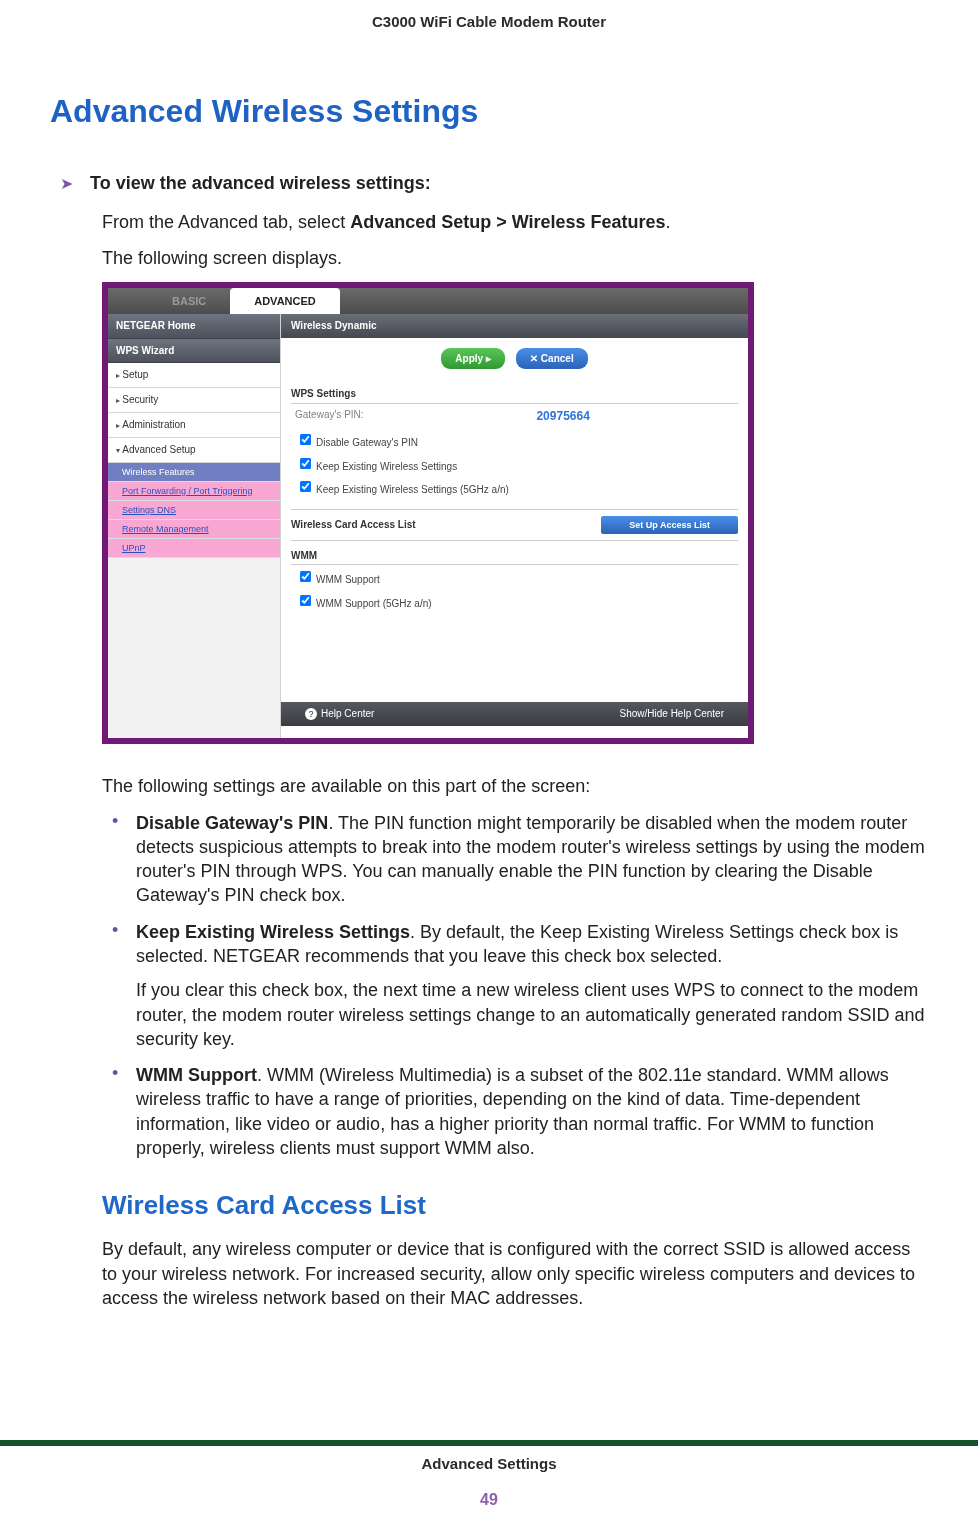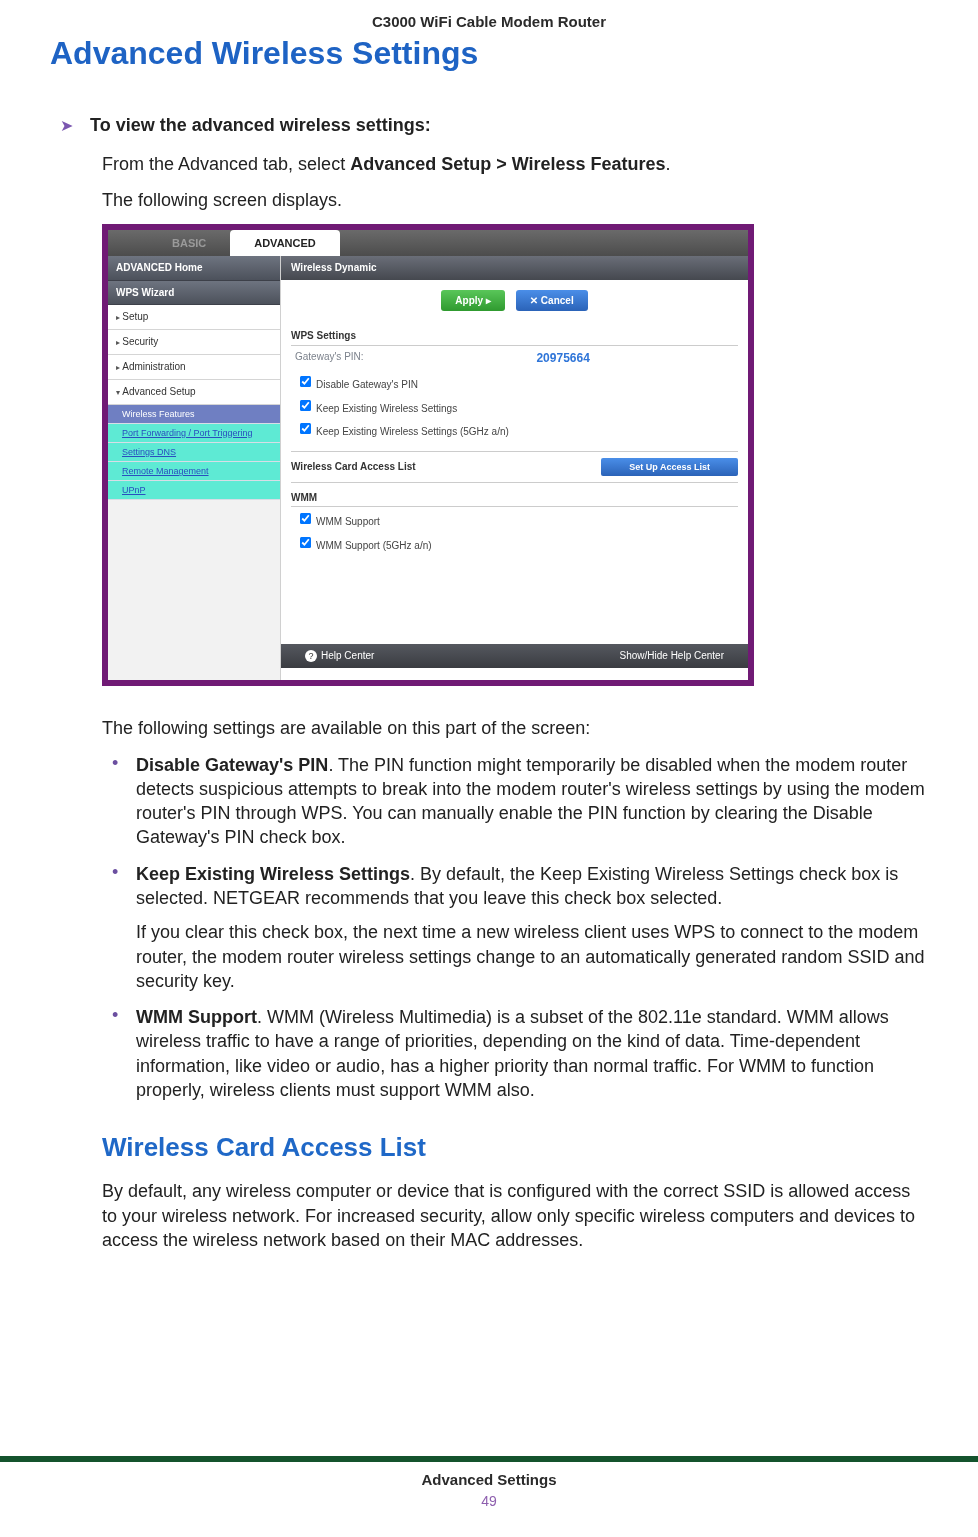--- a/index.html
+++ b/index.html
@@ -1,45 +1,45 @@
 <!DOCTYPE html>
 <html><head>
 <meta charset="utf-8">
 <style>
   html,body{margin:0;padding:0;background:#fff}
   body{font-family:Arial,Helvetica,sans-serif;color:#222;font-size:18px;line-height:1.35}
   .page{width:978px;margin:0 auto;padding:10px 50px 40px;box-sizing:border-box;position:relative;min-height:1537px}
-  .running-head{text-align:center;font-weight:700;font-size:15px;color:#2b2b2b;margin-top:2px;}
+  .running-head{text-align:center;font-weight:700;font-size:15px;color:#2b2b2b;margin-top:2px;margin-bottom:58px}
   h1.main{color:#1e63c4;font-size:32px;font-weight:700;margin:0 0 38px}
   .procedure-intro{position:relative;padding-left:40px;margin-bottom:14px}
   .proc-arrow{position:absolute;left:10px;top:2px;color:#7b57b0;font-size:16px}
   .procedure-intro b{font-weight:700}
   .body-block{padding-left:52px}
   .p-normal{margin:0 0 12px}
   .strong{font-weight:700}
 
   
   .shot{width:640px;margin:12px 0 30px 52px;border:6px solid #701a75;background:#fff;font-size:10px;color:#333}
   .tabbar{height:26px;background:linear-gradient(#6a6a6a,#4c4c4c);display:flex;align-items:flex-end}
   .tab{height:26px;line-height:26px;padding:0 24px;font-size:11px;font-weight:700;color:#bbb}
   .tab.basic{background:transparent;color:#9a9a9a;margin-left:40px}
   .tab.adv{background:#fff;color:#222;border-radius:4px 4px 0 0}
   .shot-body{display:flex}
   .sidebar{width:172px;background:#f2f2f2;border-right:1px solid #d0d0d0;padding-bottom:180px}
   .sb-pill{background:linear-gradient(#6e7480,#4c515b);color:#fff;font-size:10px;font-weight:700;padding:5px 8px;border-bottom:1px solid #3d4049}
   .sb-item{background:#fff;border-bottom:1px solid #d5d5d5;padding:5px 8px;font-size:10px;color:#333}
   .sb-item::before{content:"▸ ";color:#555;font-size:8px}
   .sb-item.open::before{content:"▾ "}
-  .sb-sub{background:#5eead4;padding:3px 8px 3px 14px;font-size:9px;border-bottom:1px solid #d8dde6}
+  .sb-sub{background:#f9a8d4;padding:3px 8px 3px 14px;font-size:9px;border-bottom:1px solid #d8dde6}
   .sb-sub.active{background:#6f7fc2;color:#fff}
   .sb-sub.link{color:#2a4fbf;text-decoration:underline}
   .panel{flex:1;background:#fff}
   .panel-title{background:linear-gradient(#6a6e78,#45484f);color:#fff;font-size:10px;font-weight:700;padding:5px 10px}
   .btnrow{text-align:center;padding:10px 0}
-  .btn{display:inline-block;font-size:10px;font-weight:700;color:#fff;padding:4px 14px;border-radius:3px;margin:0 4px}
+  .btn{display:inline-block;font-size:10px;font-weight:700;color:#fff;padding:4px 14px;border-radius:9px;margin:0 4px}
   .btn.apply{background:linear-gradient(#59c659,#2f9a2f)}
   .btn.cancel{background:linear-gradient(#4a8ee8,#2b63b8)}
   .sect-head{font-weight:700;border-bottom:1px solid #ccc;margin:6px 10px 0;padding:2px 0;font-size:10px}
   .pinrow{display:flex;padding:4px 14px;color:#7c828c;font-size:10px}
   .pinrow .lab{flex:0 0 55%}
   .pinrow .val{color:#2f75d8;font-weight:700;font-size:12px}
   .cbrow{padding:2px 14px;font-size:10px;color:#444}
   .cbrow input{margin-right:4px;transform:scale(.85)}
   .aclrow{display:flex;align-items:center;border-top:1px solid #ccc;border-bottom:1px solid #ccc;margin:10px 10px 0;padding:6px 0;font-size:10px;font-weight:700}
   .aclrow .lab{flex:1}
@@ -50,21 +50,21 @@
   
   ul.settings{list-style:none;padding:0;margin:6px 0 28px 52px}
   ul.settings>li{position:relative;padding-left:34px;margin-bottom:12px}
   ul.settings>li::before{content:"•";position:absolute;left:10px;top:0;color:#6b4fa0;font-size:18px;line-height:1.2}
   ul.settings .sub-p{margin-top:10px}
 
   h2.sub{color:#1f68c7;font-size:26px;font-weight:700;margin:12px 0 14px 52px}
 
   .footer{position:absolute;left:0;right:0;bottom:26px;border-top:6px solid #14532d;padding-top:8px;text-align:center}
   .footer .sect{font-weight:700;font-size:15px;color:#2b2b2b}
-  .footer .pg{color:#8e5fae;font-weight:400;font-size:14px;margin-top:2px}
+  .footer .pg{color:#8e5fae;font-weight:700;font-size:16px;margin-top:15px}
 </style>
 </head>
 <body>
 
 <div class="page">
   <div class="running-head">C3000 WiFi Cable Modem Router</div>
 
   <h1 class="main">Advanced Wireless Settings</h1>
 
   <div class="procedure-intro">
@@ -78,21 +78,21 @@
     <p class="p-normal">The following screen displays.</p>
   </div>
 
   <div class="shot">
     <div class="tabbar">
       <div class="tab basic">BASIC</div>
       <div class="tab adv">ADVANCED</div>
     </div>
     <div class="shot-body">
       <div class="sidebar">
-        <div class="sb-pill">ADVANCED Home</div>
+        <div class="sb-pill">NETGEAR Home</div>
         <div class="sb-pill">WPS Wizard</div>
         <div class="sb-item">Setup</div>
         <div class="sb-item">Security</div>
         <div class="sb-item">Administration</div>
         <div class="sb-item open">Advanced Setup</div>
         <div class="sb-sub active">Wireless Features</div>
         <div class="sb-sub link">Port Forwarding / Port Triggering</div>
         <div class="sb-sub link">Settings DNS</div>
         <div class="sb-sub link">Remote Management</div>
         <div class="sb-sub link">UPnP</div>

